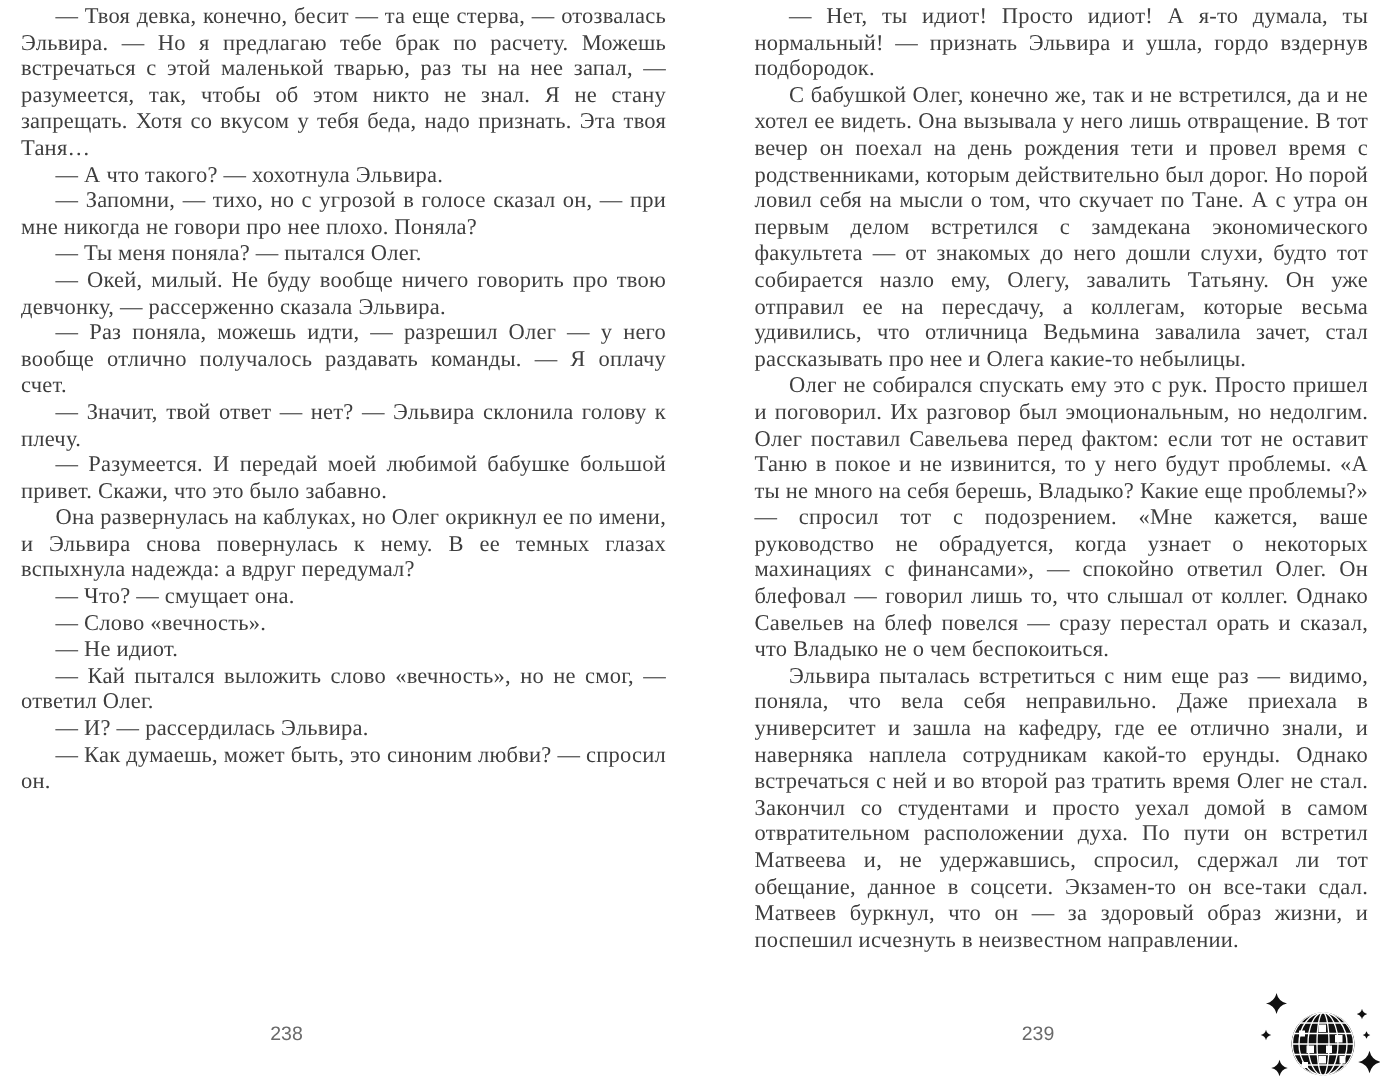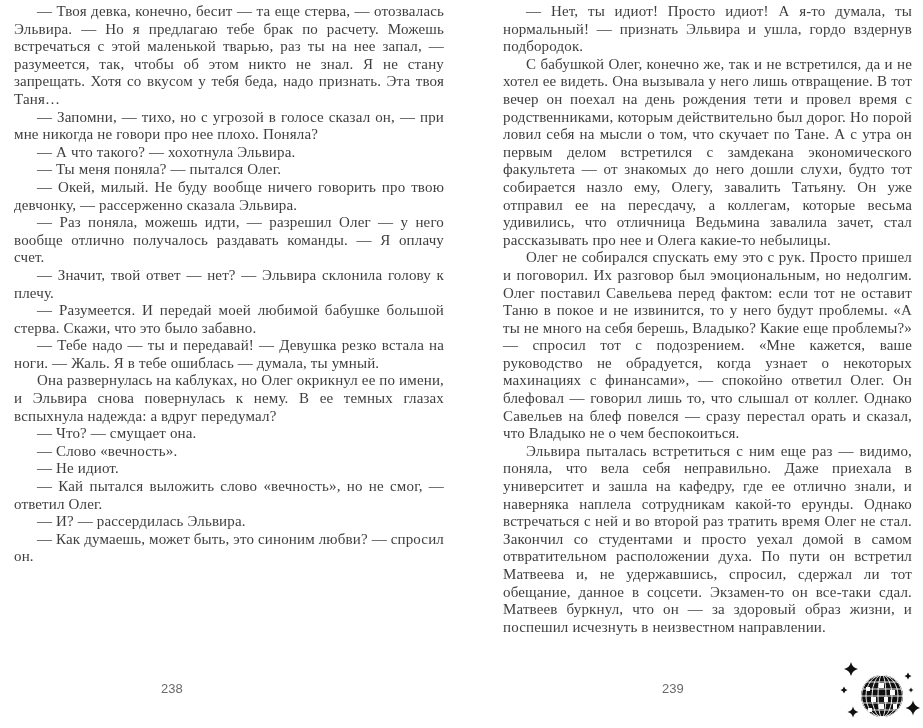--- a/index.html
+++ b/index.html
@@ -27,49 +27,48 @@
     line-height: 17.6px;
     letter-spacing: 0.15px;
     color: #3e3e3e;
     hyphens: auto;
     -webkit-hyphens: auto;
   }
   .page-number {
     position: absolute;
     top: 681px;
     width: 60px;
-    text-align: left;
+    text-align: center;
     font-family: "Liberation Sans", "DejaVu Sans", sans-serif;
     font-size: 13px;
     color: #6a6a6a;
   }
   .pn-left  { left: 161px; }
   .pn-right { left: 662px; }
   .corner-art {
     position: absolute;
     left: 838px;
     top: 659px;
   }
 </style>
 </head>
 <body>
 
 <div class="spread">
 
   <div class="page-body left">
 
       <p class="para">— Твоя девка, конечно, бесит — та еще стерва, — отозвалась Эльвира. — Но я предлагаю тебе брак по расчету. Можешь встречаться с этой маленькой тварью, раз ты на нее запал, — разумеется, так, чтобы об этом никто не знал. Я не стану запрещать. Хотя со вкусом у тебя беда, надо признать. Эта твоя Таня…</p>
+      <p class="para">— А что такого? — хохотнула Эльвира.</p>
       <p class="para">— Запомни, — тихо, но с угрозой в голосе сказал он, — при мне никогда не говори про нее плохо. Поняла?</p>
-      <p class="para">— А что такого? — хохотнула Эльвира.</p>
       <p class="para">— Ты меня поняла? — пытался Олег.</p>
       <p class="para">— Окей, милый. Не буду вообще ничего говорить про твою девчонку, — рассерженно сказала Эльвира.</p>
       <p class="para">— Раз поняла, можешь идти, — разрешил Олег — у него вообще отлично получалось раздавать команды. — Я оплачу счет.</p>
       <p class="para">— Значит, твой ответ — нет? — Эльвира склонила голову к плечу.</p>
-      <p class="para">— Разумеется. И передай моей любимой бабушке большой стерва. Скажи, что это было забавно.</p>
-      <p class="para">— Тебе надо — ты и передавай! — Девушка резко встала на ноги. — Жаль. Я в тебе ошиблась — думала, ты умный.</p>
+      <p class="para">— Разумеется. И передай моей любимой бабушке большой привет. Скажи, что это было забавно.</p>
       <p class="para">Она развернулась на каблуках, но Олег окрикнул ее по имени, и Эльвира снова повернулась к нему. В ее темных глазах вспыхнула надежда: а вдруг передумал?</p>
       <p class="para">— Что? — смущает она.</p>
       <p class="para">— Слово «вечность».</p>
       <p class="para">— Не идиот.</p>
       <p class="para">— Кай пытался выложить слово «вечность», но не смог, — ответил Олег.</p>
       <p class="para">— И? — рассердилась Эльвира.</p>
       <p class="para">— Как думаешь, может быть, это синоним любви? — спросил он.</p>
     </div>
 
   <div class="page-body right">

